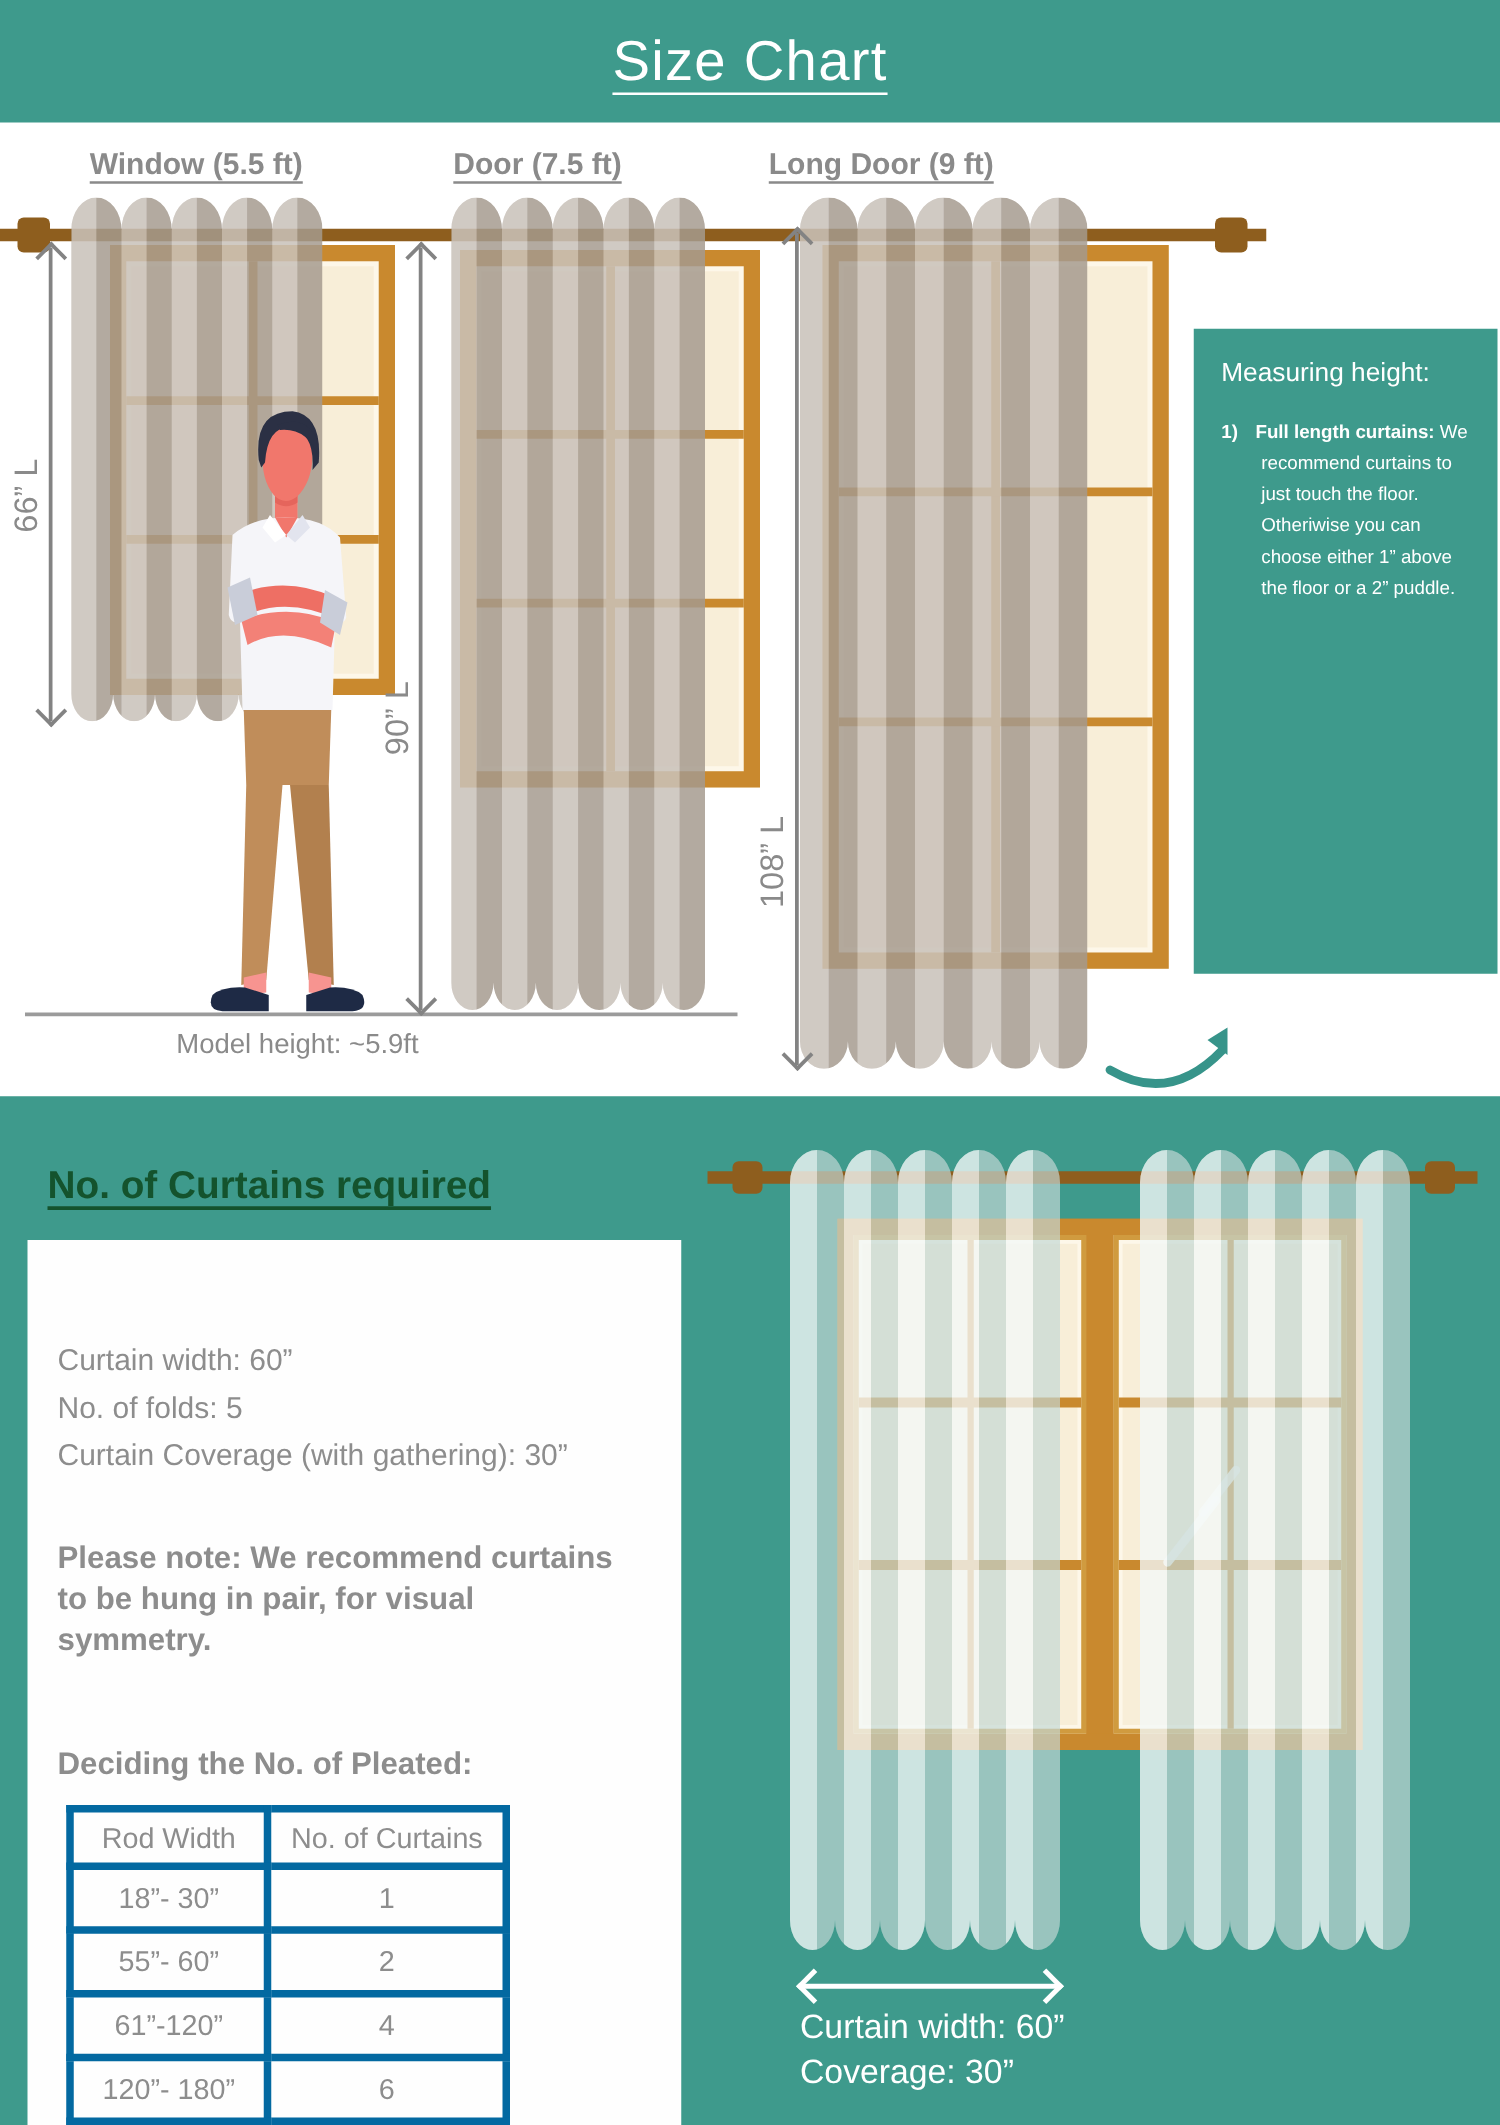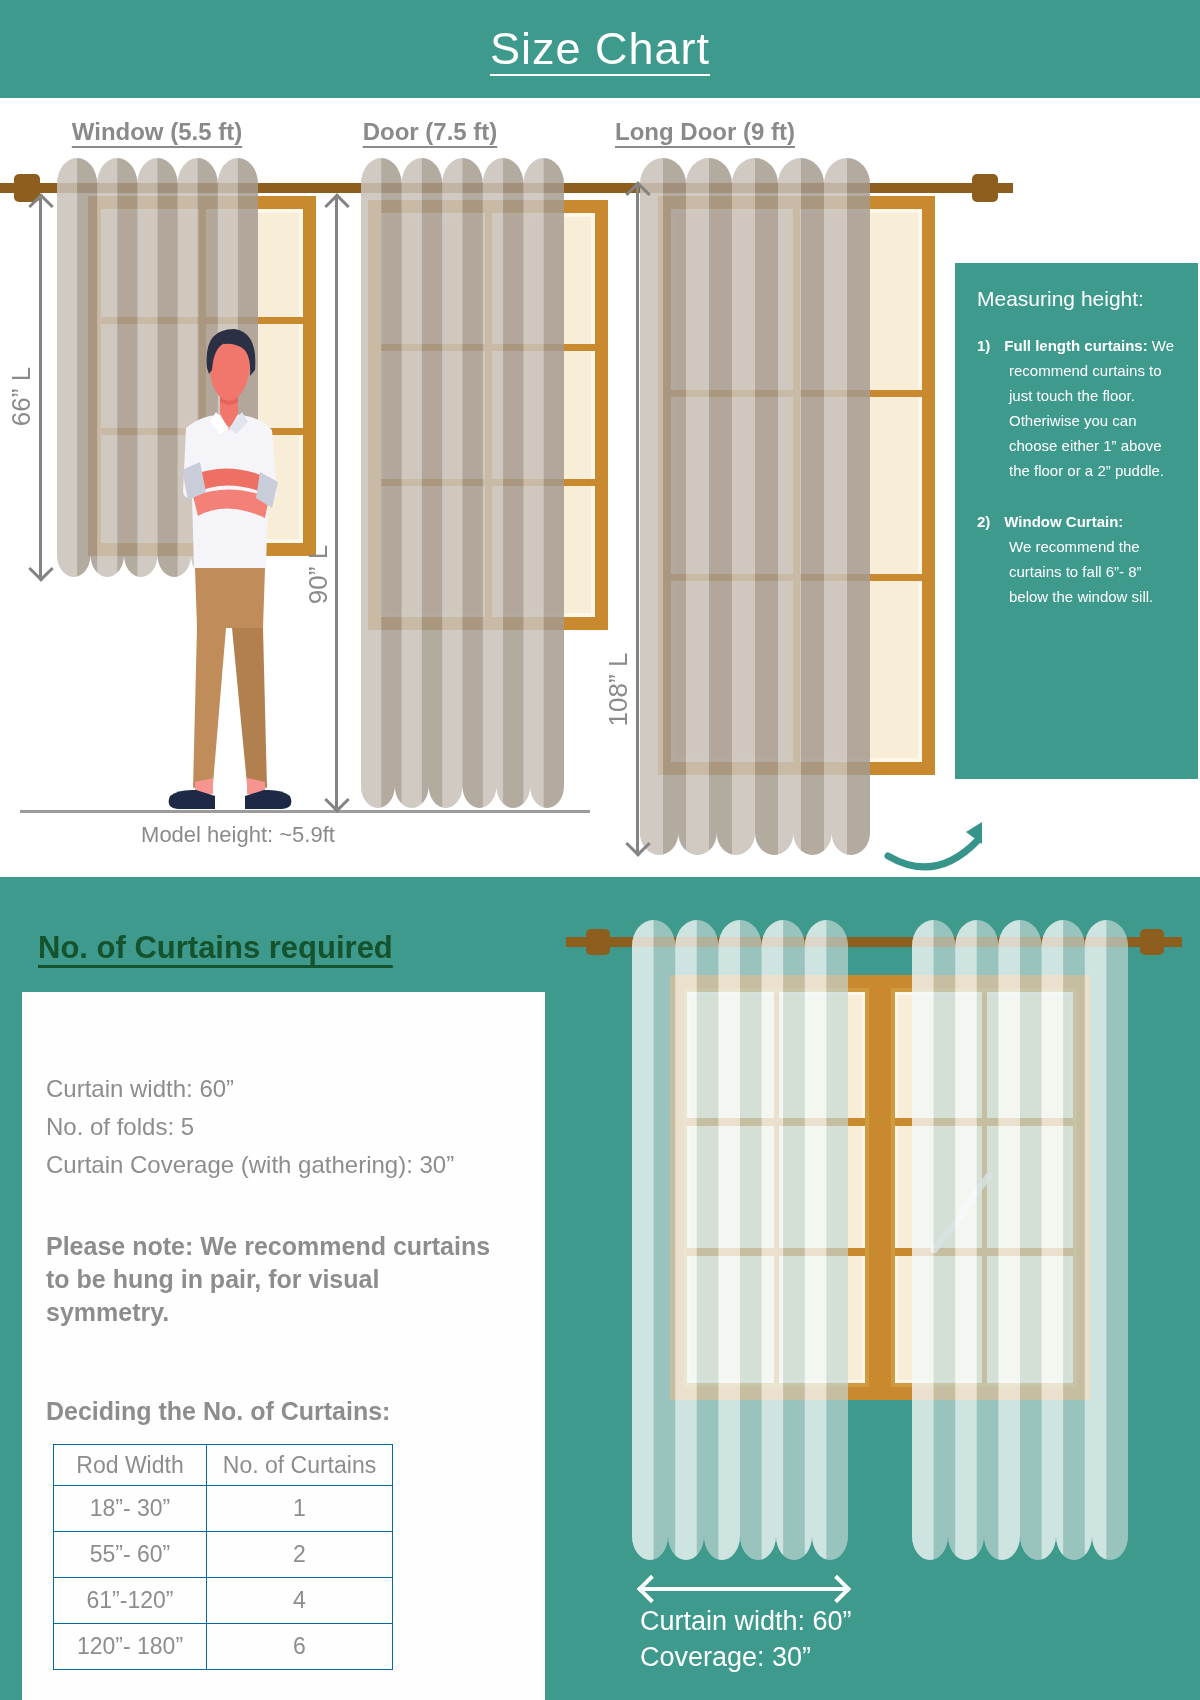--- a/index.html
+++ b/index.html
@@ -96,21 +96,21 @@
     text-decoration:underline;text-underline-offset:7px;text-decoration-thickness:2.5px;z-index:5;}
 
   .card{left:22px;top:992px;width:523px;height:708px;background:#fefefe;
     box-sizing:border-box;padding:78px 20px 0 24px;color:#8d8d8d;z-index:5;}
   .card .w-title{font-size:25px;font-weight:bold;margin:0 0 10px 0;}
   .card .spec{font-size:24px;line-height:38px;margin:0;}
   .card .note{font-size:25px;font-weight:bold;line-height:33px;width:458px;
     margin:46px 0 0 0;}
   .card .t-title{font-size:25px;font-weight:bold;margin:68px 0 18px 0;}
   table.count{border-collapse:collapse;margin-left:7px;}
-  table.count th,table.count td{border:1px solid #0369a1;color:#8d8d8d;
+  table.count th,table.count td{border:6px solid #0369a1;color:#8d8d8d;
     font-size:23px;font-weight:400;text-align:center;}
   table.count th{width:150px;height:38px;}
   table.count th + th{width:183px;}
   table.count td{height:43px;}
 
   .illus-label{color:#fff;font-size:27px;line-height:36px;z-index:5;}
   .illus-note{color:#fff;font-size:26px;line-height:36px;font-style:italic;z-index:5;}
   .illus-note .l2{padding-left:30px;}
 </style>
 </head>
@@ -254,39 +254,38 @@
       <g>
         <path d="M8,470 Q3,482 16,483 L53,483 L53,470 L34,464 Q16,463 8,470 Z" fill="#1e2a45"></path>
         <path d="M128,470 Q133,482 120,483 L83,483 L83,470 L102,464 Q120,463 128,470 Z" fill="#1e2a45"></path>
       </g>
     </svg>
   </div>
 
   <div class="abs info-box">
     <p class="info-title">Measuring height:</p>
     <p class="mh-item"><span class="num">1)</span><b>Full length curtains:</b> <span>We recommend curtains to just touch the floor. Otheriwise you can choose either 1” above the floor or a 2” puddle.</span></p>
-    <p class="mh-item"><span class="num">2)</span><b>Window Curtain:</b><span class="blk">We recommend the curtains to fall 6”- 8” below the window sill.</span></p>
   </div>
 
   <div class="abs curved-arrow" style="left:878px;top:816px;">
     <svg width="120" height="64" viewBox="0 0 120 64">
       <path d="M10,40 Q58,68 100,24" stroke="#37948a" stroke-width="7" fill="none" stroke-linecap="round"></path>
       <polygon points="104,6 88,16 104,28" fill="#37948a"></polygon>
     </svg>
   </div>
 
   <div class="abs bottom-band"></div>
   <div class="abs section-heading">No. of Curtains required</div>
 
   <div class="abs card">
     <p class="spec">Curtain width: 60”</p>
     <p class="spec">No. of folds: 5</p>
     <p class="spec">Curtain Coverage (with gathering): 30”</p>
     <p class="note">Please note: We recommend curtains to be hung in pair, for visual symmetry.</p>
-    <p class="t-title">Deciding the No. of Curtains:</p>
+    <p class="t-title">Deciding the No. of Pleated:</p>
     <table class="count">
       <tbody>
           <tr>
         <th>Rod Width</th>
         <th>No. of Curtains</th>
       </tr>
       <tr>
         <td>18”- 30”</td>
         <td>1</td>
       </tr>

